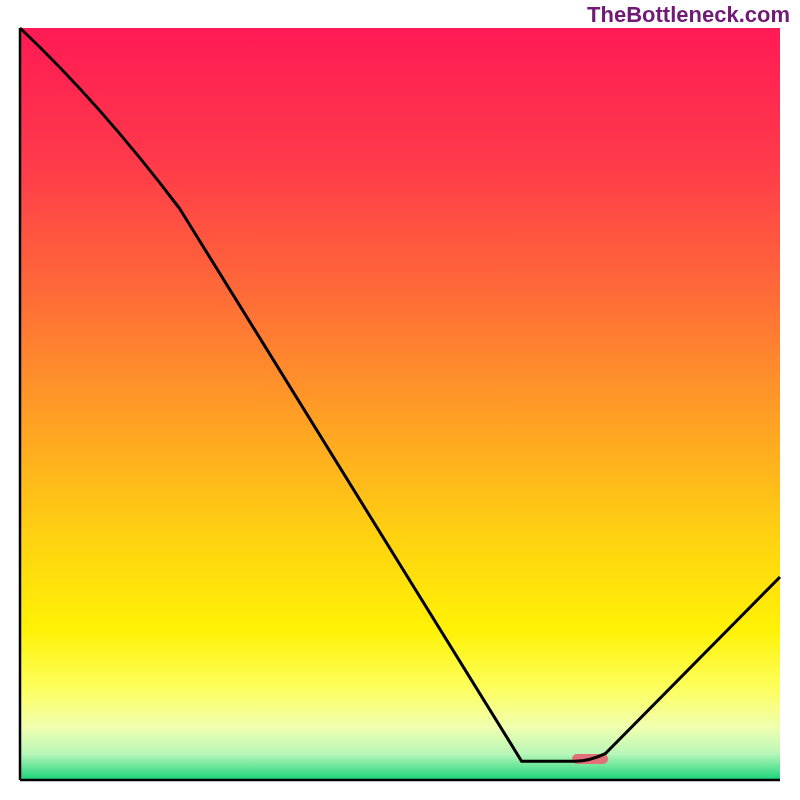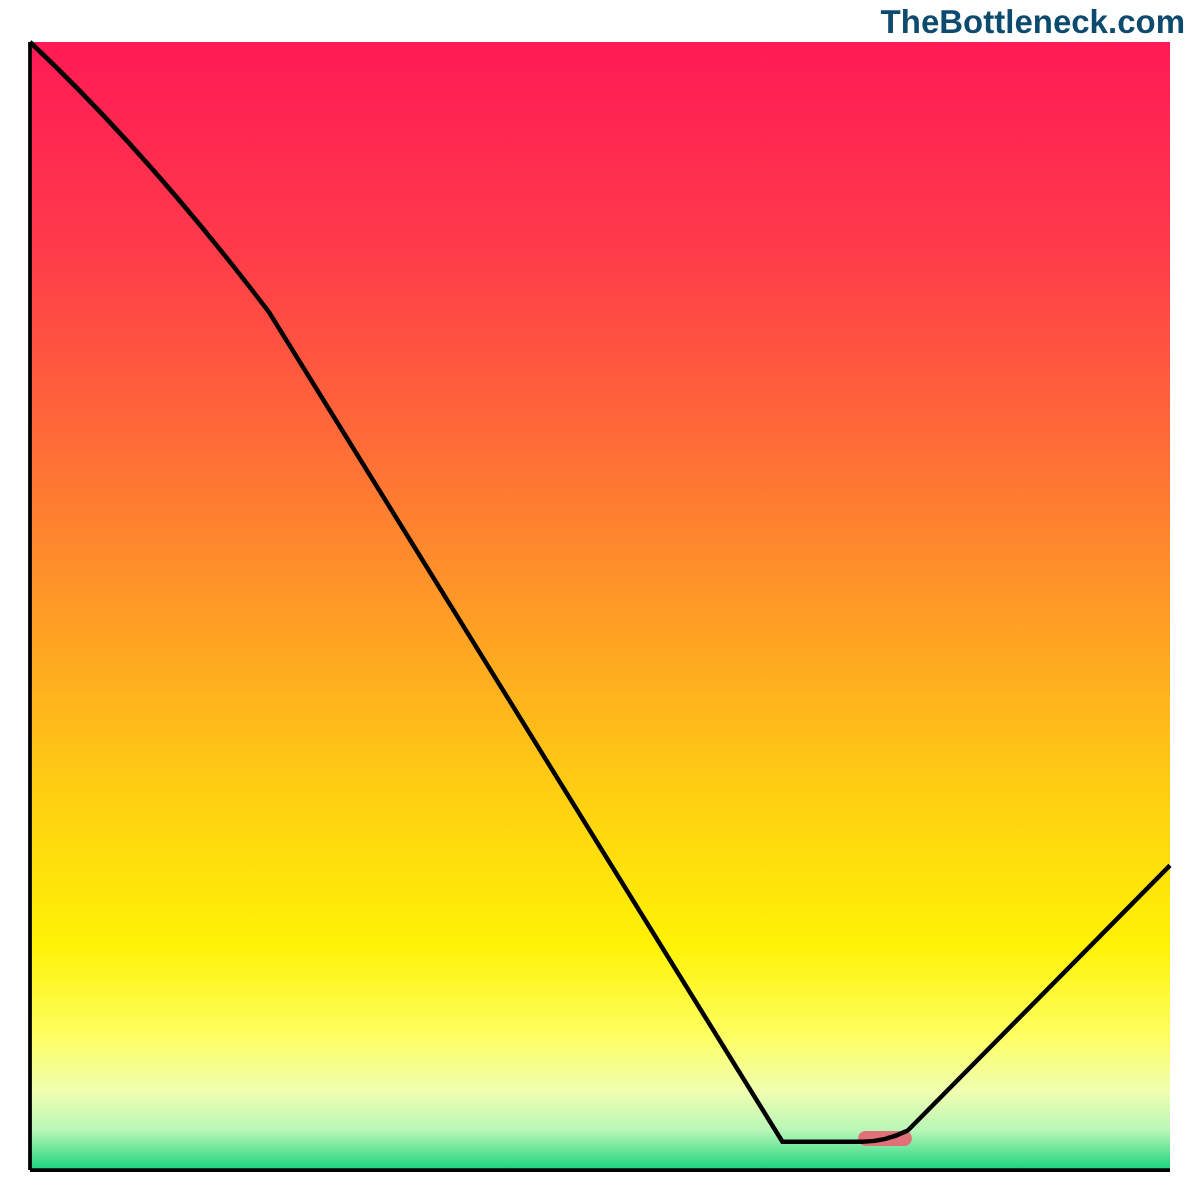--- a/index.html
+++ b/index.html
@@ -15,21 +15,21 @@
     width: 800px;
     height: 800px;
   }
   .attribution {
     position: absolute;
     top: 2px;
     right: 10px;
     font-family: Arial, Helvetica, sans-serif;
     font-size: 22px;
     font-weight: bold;
-    color: #0c4a6e;
+    color: #701a75;
     z-index: 10;
   }
   svg {
     display: block;
   }
 </style>
 </head>
 <body>
 
 <div class="chart-container">

